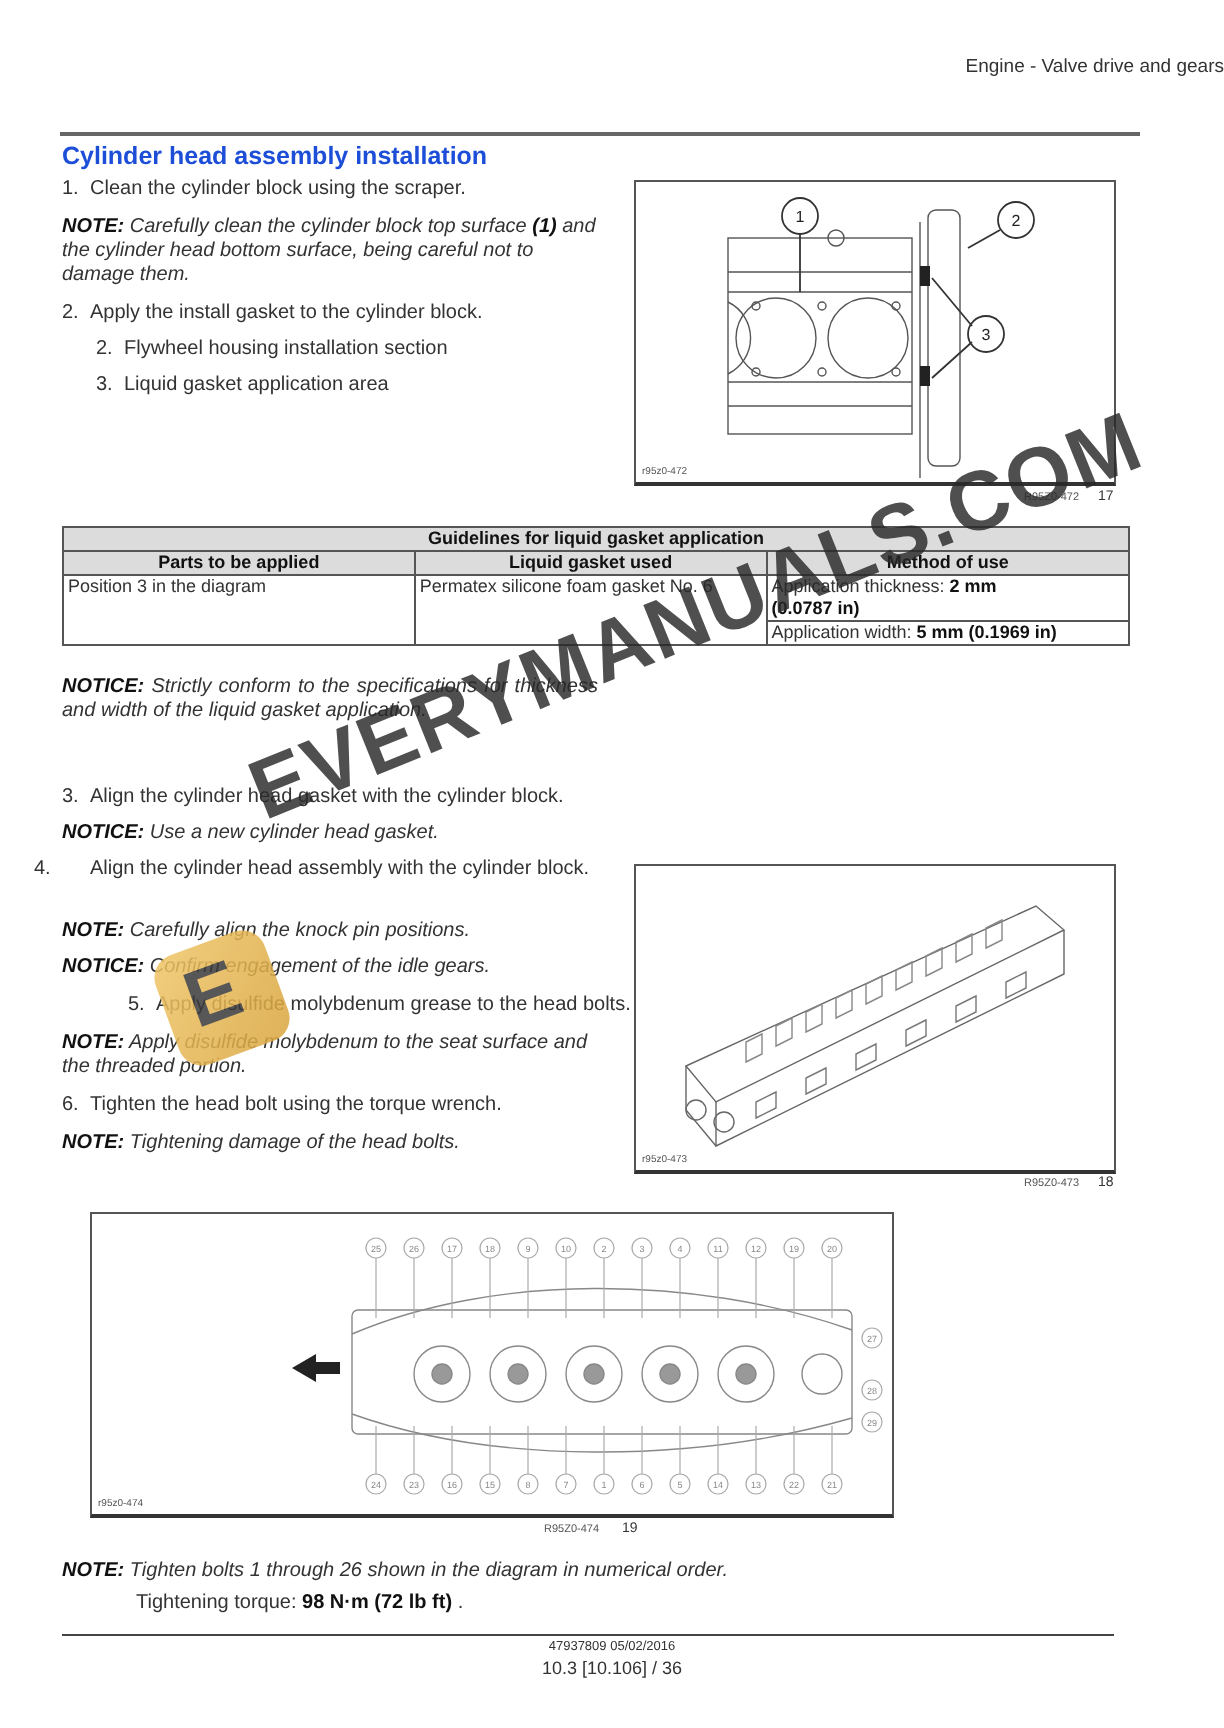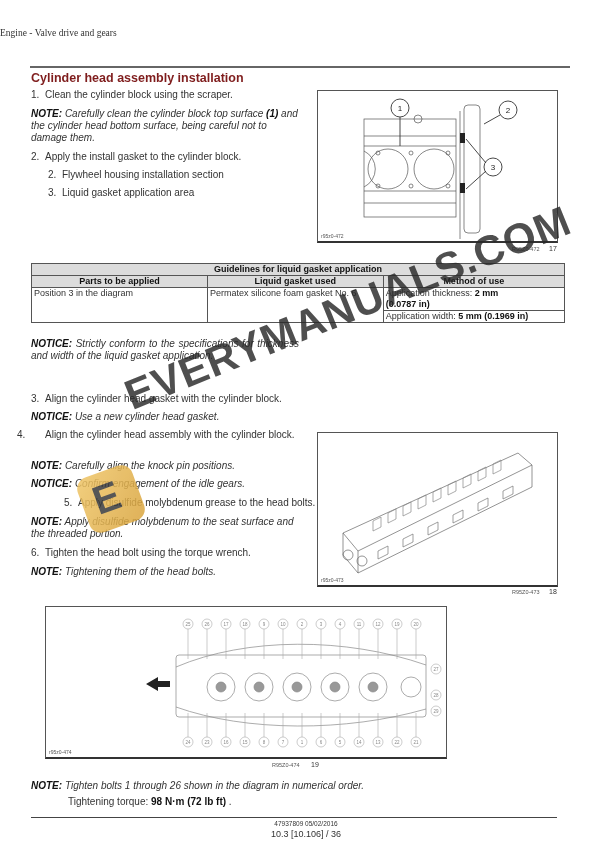--- a/index.html
+++ b/index.html
@@ -1,20 +1,20 @@
 <!DOCTYPE html>
 <html><head>
 <meta charset="utf-8">
 <style>
   html, body { margin: 0; padding: 0; background: #ffffff; }
   body { width: 612px; height: 864px; position: relative; overflow: hidden;
          font-family: "Liberation Sans", sans-serif; color: #2a2a2a; }
-  .page-header { position: absolute; top: 28px; left: 0; width: 612px; text-align: left; font-size: 9.5px; color: #333; font-family: Liberation Serif, serif; }
+  .page-header { position: absolute; top: 28px; left: 0; width: 612px; text-align: right; font-size: 9.5px; color: #333; }
   .top-rule { position: absolute; top: 66px; left: 30px; width: 540px; height: 2px; background: #666; }
-  .section-title { position: absolute; top: 71px; left: 31px; font-size: 12.5px; font-weight: bold; color: #7f1d1d; text-align: center; }
+  .section-title { position: absolute; top: 71px; left: 31px; font-size: 12.5px; font-weight: bold; color: #1d4ed8; text-align: center; }
   .txt { position: absolute; font-size: 10px; line-height: 12px; color: #333; }
   .note { font-style: italic; }
   .note b { font-style: normal; font-weight: bold; font-style: italic; color: #111; }
   .step-num { display: inline-block; width: 14px; }
   .figure { position: absolute; border: 1px solid #555; border-bottom: 2px solid #333; background: #fff; }
   .fig-id { position: absolute; left: 3px; bottom: 2px; font-size: 5px; color: #555; }
   .fig-caption { position: absolute; font-size: 5.5px; color: #555; }
   .fig-num { position: absolute; font-size: 7px; color: #333; }
   table.guide { position: absolute; top: 263px; left: 31px; width: 534px; border-collapse: collapse; font-size: 9px; }
   table.guide td, table.guide th { border: 1px solid #555; padding: 0 2px; line-height: 11px; vertical-align: top; color: #333; }
@@ -137,21 +137,21 @@
 <div class="txt" style="top:497px; left:31px;padding-left:33px;">
   <span class="step-num">5.</span><span>Apply disulfide molybdenum grease to the head bolts.</span>
 </div>
 <div class="txt note" style="top:516px; left:31px; width:268px;">
   <b>NOTE:</b><span> Apply disulfide molybdenum to the seat surface and the threaded portion.</span>
 </div>
 <div class="txt" style="top:547px; left:31px;">
   <span class="step-num">6.</span><span>Tighten the head bolt using the torque wrench.</span>
 </div>
 <div class="txt note" style="top:566px; left:31px;">
-  <b>NOTE:</b><span> Tightening them of the head bolts.</span>
+  <b>NOTE:</b><span> Tightening damage of the head bolts.</span>
 </div>
 
 <div class="figure" style="top:432px; left:317px; width:239px; height:152px;">
   <svg width="239" height="152" viewBox="0 0 239 152">
     <g stroke="#666" fill="none" stroke-width="0.7">
       <path d="M25 100 L200 20 L214 32 L40 118 Z"></path>
       <path d="M40 118 L40 140 L214 54 L214 32"></path>
       <path d="M25 100 L25 122 L40 140"></path>
       <circle cx="30" cy="122" r="5"></circle>
         <circle cx="44" cy="128" r="5"></circle>

